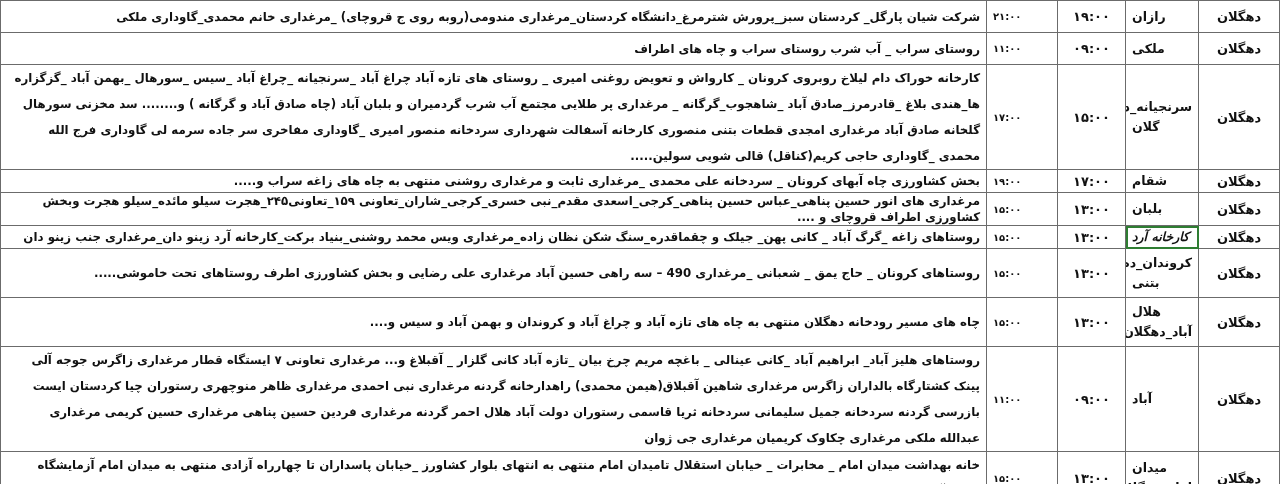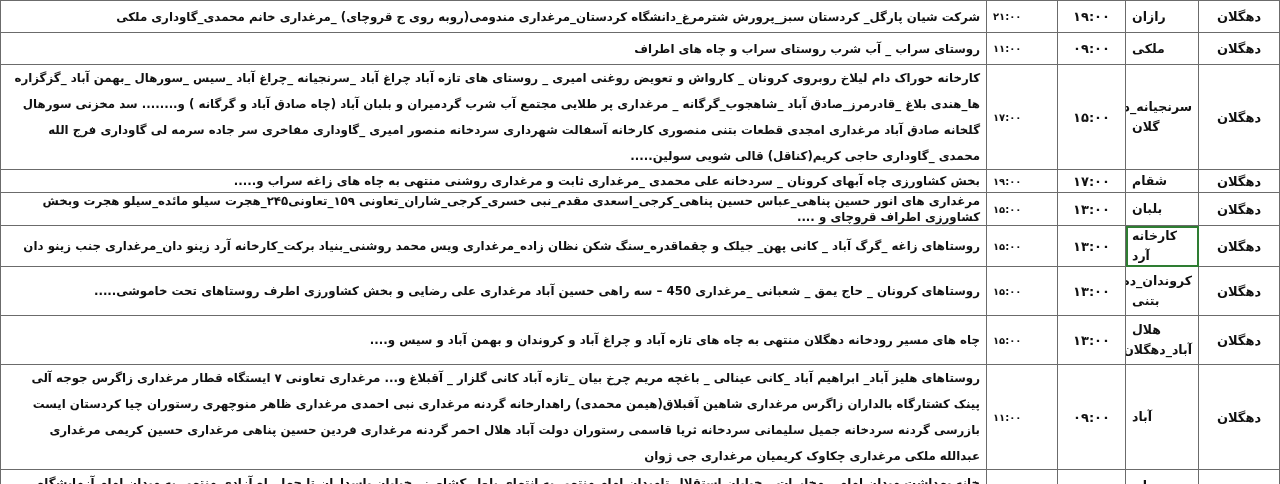--- a/index.html
+++ b/index.html
@@ -16,21 +16,21 @@
     font-weight:bold;
     vertical-align: middle;
     padding:0 6px;
     overflow:hidden;
   }
   td.city { width:68px; text-align:center; font-size:13px; }
   td.area { width:60px; text-align:left; font-size:12.5px; line-height:20px; }
   td.t-start { width:55px; text-align:center; font-size:13px; }
   td.t-end { width:58px; text-align:left; font-size:10px; }
   td.desc { text-align:right; font-size:11.8px; line-height:26px; padding-right:12px; }
-  td.area.selected { outline:2px solid #2e7d32; outline-offset:-2px; }
+  td.area.selected { outline:2px solid #2e7d32; outline-offset:-2px;font-style:italic; }
   tr.h-1 td { height:31px; }
   tr.h-3 td { height:73px; }
   tr.h-2 td { height:48px; }
 </style>
 </head>
 <body>
 
 <table class="sched">
   <tbody>
     <tr class="h-1">
@@ -73,21 +73,21 @@
       <td class="area selected">کارخانه آرد</td>
       <td class="t-start">۱۳:۰۰</td>
       <td class="t-end">۱۵:۰۰</td>
       <td class="desc" style="line-height:20px">روستاهای زاغه _گرگ آباد _ کانی پهن_ جیلک و چقماقدره_سنگ شکن نظان زاده_مرغداری ویس محمد روشنی_بنیاد برکت_کارخانه آرد زینو دان_مرغداری جنب زینو دان</td>
     </tr>
     <tr class="h-2">
       <td class="city">دهگلان</td>
       <td class="area">کروندان_ده بتنی</td>
       <td class="t-start">۱۳:۰۰</td>
       <td class="t-end">۱۵:۰۰</td>
-      <td class="desc">روستاهای کرونان _ حاج یمق _ شعبانی _مرغداری 450 – سه راهی حسین آباد مرغداری علی رضایی و بخش کشاورزی اطرف روستاهای تحت خاموشی.....</td>
+      <td class="desc">روستاهای کرونان _ حاج یمق _ شعبانی _مرغداری 490 – سه راهی حسین آباد مرغداری علی رضایی و بخش کشاورزی اطرف روستاهای تحت خاموشی.....</td>
     </tr>
     <tr class="h-2">
       <td class="city">دهگلان</td>
       <td class="area">هلال آباد_دهگلان</td>
       <td class="t-start">۱۳:۰۰</td>
       <td class="t-end">۱۵:۰۰</td>
       <td class="desc">چاه های مسیر رودخانه دهگلان منتهی به چاه های تازه آباد و چراغ آباد و کروندان و بهمن آباد و سیس و....</td>
     </tr>
     <tr style="height:88px">
       <td class="city">دهگلان</td>

